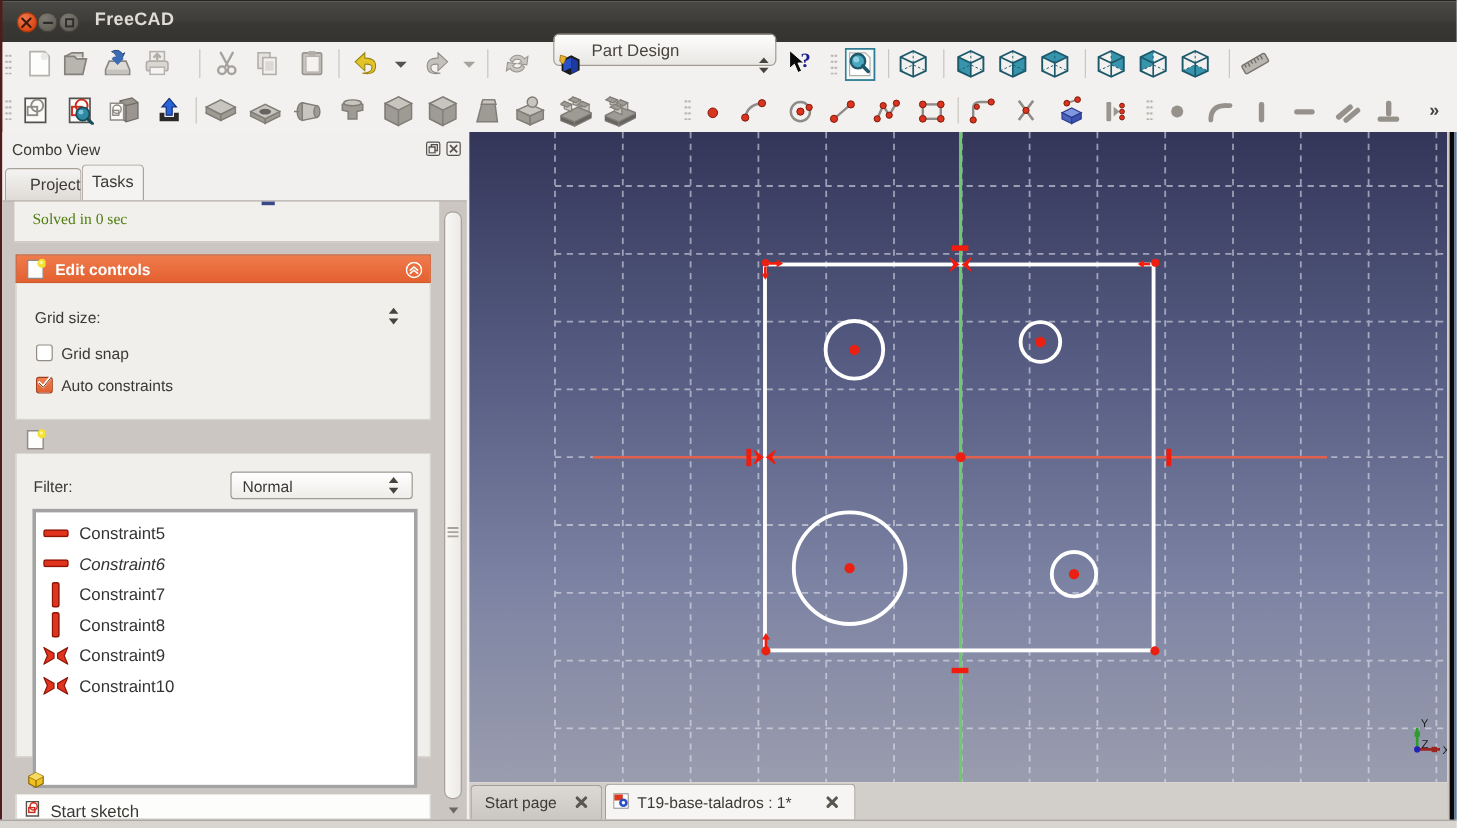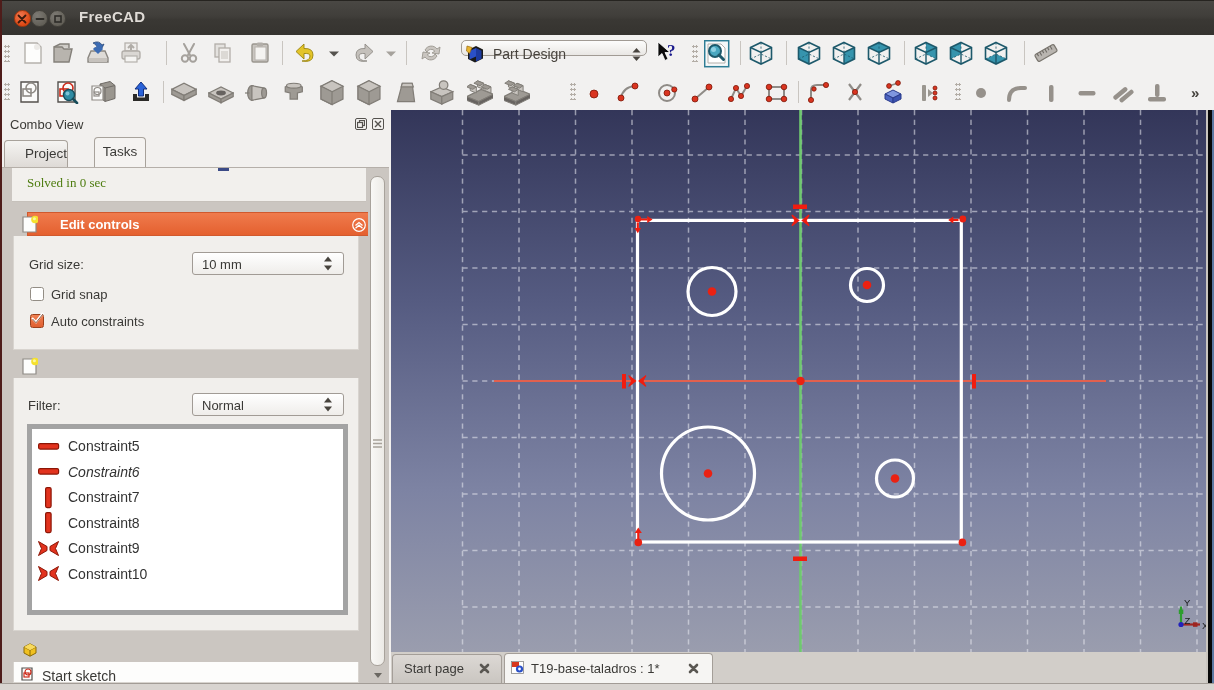--- a/index.html
+++ b/index.html
@@ -9,40 +9,40 @@
   background:linear-gradient(#4a4844 0%,#403e3a 45%,#3a3834 55%,#35332f 100%);
   border-top:1px solid #262420;}
 .tbtn{top:10px;width:17px;height:17px;border-radius:50%;}
 .title{left:79px;top:8px;color:#dfdbd6;font-size:15px;font-weight:bold;letter-spacing:.3px;}
 .toolbar{left:0;top:35px;width:1214px;height:75px;background:#f2f1f0;}
 .sep1{top:41px;width:1px;height:24px;background:#c9c5c0;}
 .sep2{top:81px;width:1px;height:22px;background:#c9c5c0;}
 .grip{width:6px;height:18px;
  background-image:radial-gradient(circle,#b3ada6 1px,transparent 1.3px);
  background-size:3px 5px;}
-.combo-sel{left:461px;top:40px;width:186px;height:16px;background:linear-gradient(#fdfdfc,#e9e7e4);
+.combo-sel{left:461px;top:28px;width:186px;height:27px;background:linear-gradient(#fdfdfc,#e9e7e4);
  border:1px solid #a19b94;border-radius:5px;}
 .combo-sel span{position:absolute;left:31px;top:5px;font-size:14px;color:#48443e;}
 .leftedge{left:0;top:0;width:2px;height:690px;background:#4e1c1a;}
 .combopanel{left:2px;top:110px;width:389px;height:573px;background:#f2f0ee;}
 .cv-title{left:8px;top:7px;font-size:13px;color:#3b3a36;}
 .cv-btn{top:8px;width:12px;height:12px;border:1px solid #55524e;border-radius:2px;background:#f2f0ee;}
 .tab{top:30px;height:27px;border:1px solid #a8a29b;border-bottom:none;border-radius:4px 4px 0 0;
  font-size:13.5px;color:#3b3a37;text-align:center;}
 .tabpane{left:0;top:57px;width:387px;height:516px;background:#cbc6c1;border-top:1px solid #b5afa9;}
-.sect-hd{left:25px;width:346px;height:24px;background:linear-gradient(#ef7b4d,#e4602f);
+.sect-hd{left:11px;width:346px;height:24px;background:linear-gradient(#ef7b4d,#e4602f);
  border:1px solid #d0592e;color:#fff;font-weight:bold;font-size:13px;}
 .sect-hd .t{position:absolute;left:32px;top:4px;}
 .sect-bd{left:11px;width:346px;background:#f1efec;border:1px solid #d8d4cf;border-top:none;}
 .lbl{font-size:13px;color:#3a3936;}
 .spin{left:190px;width:152px;height:23px;background:linear-gradient(#fff,#efedea);
  border:1px solid #a19b95;border-radius:3px;font-size:13px;color:#3a3936;}
 .spin span{position:absolute;left:9px;top:4px;}
 .cb{width:14px;height:14px;background:#fff;border:1px solid #938d85;border-radius:2.5px;}
-.listbox{left:25px;top:314px;width:321px;height:191px;background:#fff;border:5px solid #a3a3a3;}
+.listbox{left:25px;top:314px;width:321px;height:233px;background:#fff;border:3px solid #a3a3a3;}
 .citem{position:absolute;left:0;font-size:14px;color:#333;}
 .vscroll{left:366px;top:58px;width:19px;height:515px;background:#cbc6c1;}
 .vthumb{left:1.5px;top:8px;width:15px;height:490px;background:linear-gradient(90deg,#f9f8f6,#eceae6);
  border:1px solid #a8a29b;border-radius:7px;}
 .viewport{left:391px;top:110px;width:815px;height:542px;}
 .tabbar{left:391px;top:652px;width:815px;height:31px;background:#d2cec9;}
 .vtab{position:absolute;font-size:13px;color:#3b3a37;}
 .bottomstrip{left:0;top:683px;width:1214px;height:7px;background:#d8d4d0;border-top:1px solid #a29c96;}
 .redge1{left:1206px;top:110px;width:2px;height:573px;background:#c9c5bf;}
 .redge2{left:1208px;top:110px;width:4px;height:573px;background:#070707;}
@@ -395,42 +395,39 @@
     <div class="abs cv-btn" style="left:353px;"></div>
     <svg class="abs" style="left:355px;top:10px" width="8" height="8" viewBox="0 0 8 8">
       <rect x="2.5" y="0.5" width="5" height="5" fill="none" stroke="#55524e" stroke-width="1.2"></rect>
       <rect x="0.5" y="2.5" width="5" height="5" fill="#f2f0ee" stroke="#55524e" stroke-width="1.2"></rect>
     </svg>
     <div class="abs cv-btn" style="left:370px;"></div>
     <svg class="abs" style="left:372px;top:10px" width="8" height="8" viewBox="0 0 8 8">
       <path d="M1 1 L7 7 M7 1 L1 7" stroke="#55524e" stroke-width="1.4"></path>
     </svg>
     <div class="abs tab" style="left:2px;width:64px;background:linear-gradient(#f5f4f2,#dedad6);text-align:right;"><span style="position:relative;top:5px;">Project</span></div>
-    <div class="abs tab" style="left:66px;width:52px;height:30px;top:27px;background:#f5f3f1;margin-left:26px;"><span style="position:relative;top:6px;">Tasks</span></div>
+    <div class="abs tab" style="left:66px;width:52px;height:30px;top:27px;background:#f5f3f1;"><span style="position:relative;top:6px;">Tasks</span></div>
     <div class="abs tabpane"></div>
     <div class="abs" style="left:10px;top:58px;width:354px;height:34px;background:#f2f0ed;border-bottom:1px solid #c6c1bb;"></div>
     <div class="abs" style="left:25px;top:65px;font-family:'Liberation Serif',serif;font-size:13px;color:#4d7c0f;">Solved in 0 sec</div>
     <div class="abs" style="left:216px;top:58px;width:11px;height:2.5px;background:#3b4a86;"></div>
     <div class="abs sect-hd" style="top:102px;">
       <span class="t">Edit controls</span>
       <svg style="position:absolute;right:6px;top:5px;" width="14" height="14" viewBox="0 0 14 14">
         <circle cx="7" cy="7" r="6.3" fill="none" stroke="#fff" stroke-width="1.2"></circle>
         <path d="M3.5 7.5 L7 4.5 L10.5 7.5 M3.5 10.2 L7 7.2 L10.5 10.2" fill="none" stroke="#fff" stroke-width="1.3"></path>
       </svg>
     </div>
     <svg class="abs" style="left:19px;top:105px" width="17" height="19" viewBox="0 0 17 19">
       <path d="M2 2 h13 v15 h-13z" fill="#fdfdfc" stroke="#8f8b86" stroke-width="1.2"></path>
       <circle cx="14" cy="4.5" r="3.8" fill="#f5e12e"></circle>
       <circle cx="13.4" cy="3.8" r="1.5" fill="#fcf7a0"></circle>
     </svg>
     <div class="abs sect-bd" style="top:126px;height:114px;"></div>
     <div class="abs lbl" style="left:27px;top:147px;">Grid size:</div>
-    <div class="abs spin" style="top:142px;">
-      <span>10 mm</span>
-    </div>
     <svg class="abs" style="left:321px;top:146px" width="10" height="15" viewBox="0 0 10 15">
       <path d="M1 5.5 L5 0.5 L9 5.5z" fill="#47433d"></path>
       <path d="M1 9.5 L5 14.5 L9 9.5z" fill="#47433d"></path>
     </svg>
     <div class="abs cb" style="left:28px;top:177px;"></div>
     <div class="abs lbl" style="left:49px;top:177px;">Grid snap</div>
     <div class="abs cb" style="left:28px;top:204px;background:linear-gradient(#ef8052,#e05f30);border-color:#9c3f1b;"></div>
     <svg class="abs" style="left:28px;top:202px" width="14" height="13" viewBox="0 0 14 13">
       <path d="M2 6 L6 10 L13 1" fill="none" stroke="#fff" stroke-width="2.2"></path>
       <path d="M2.5 7 L6 10.8 L13 2" fill="none" stroke="#6b2d12" stroke-width="0.8"></path>

